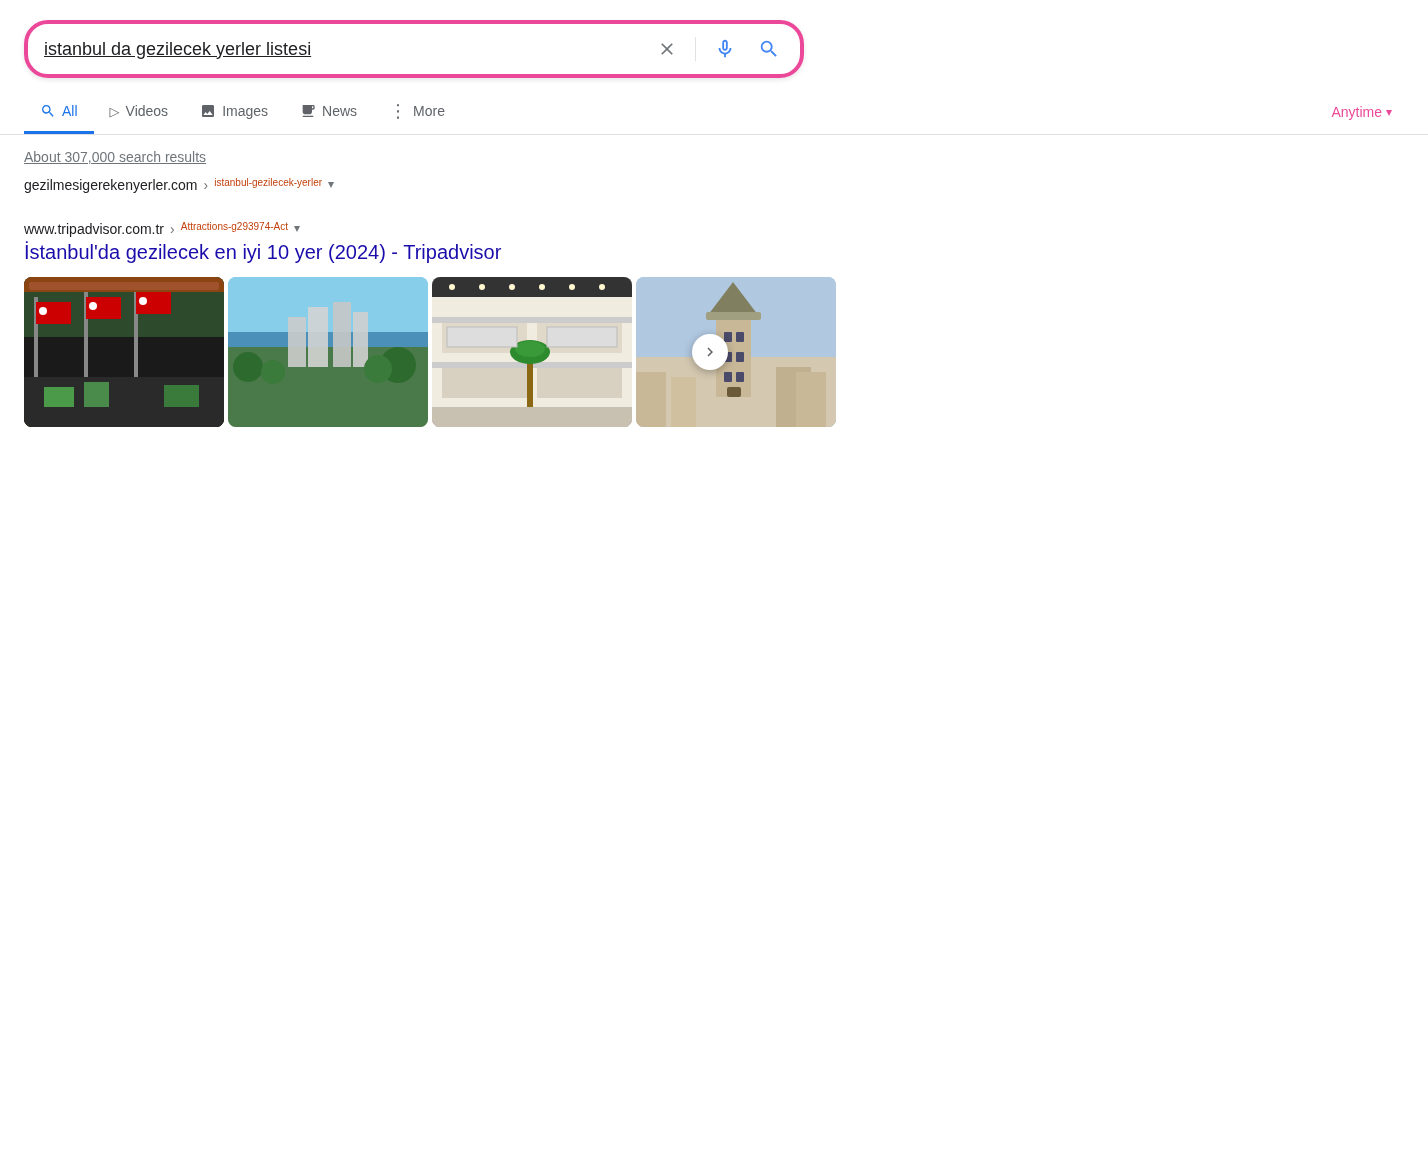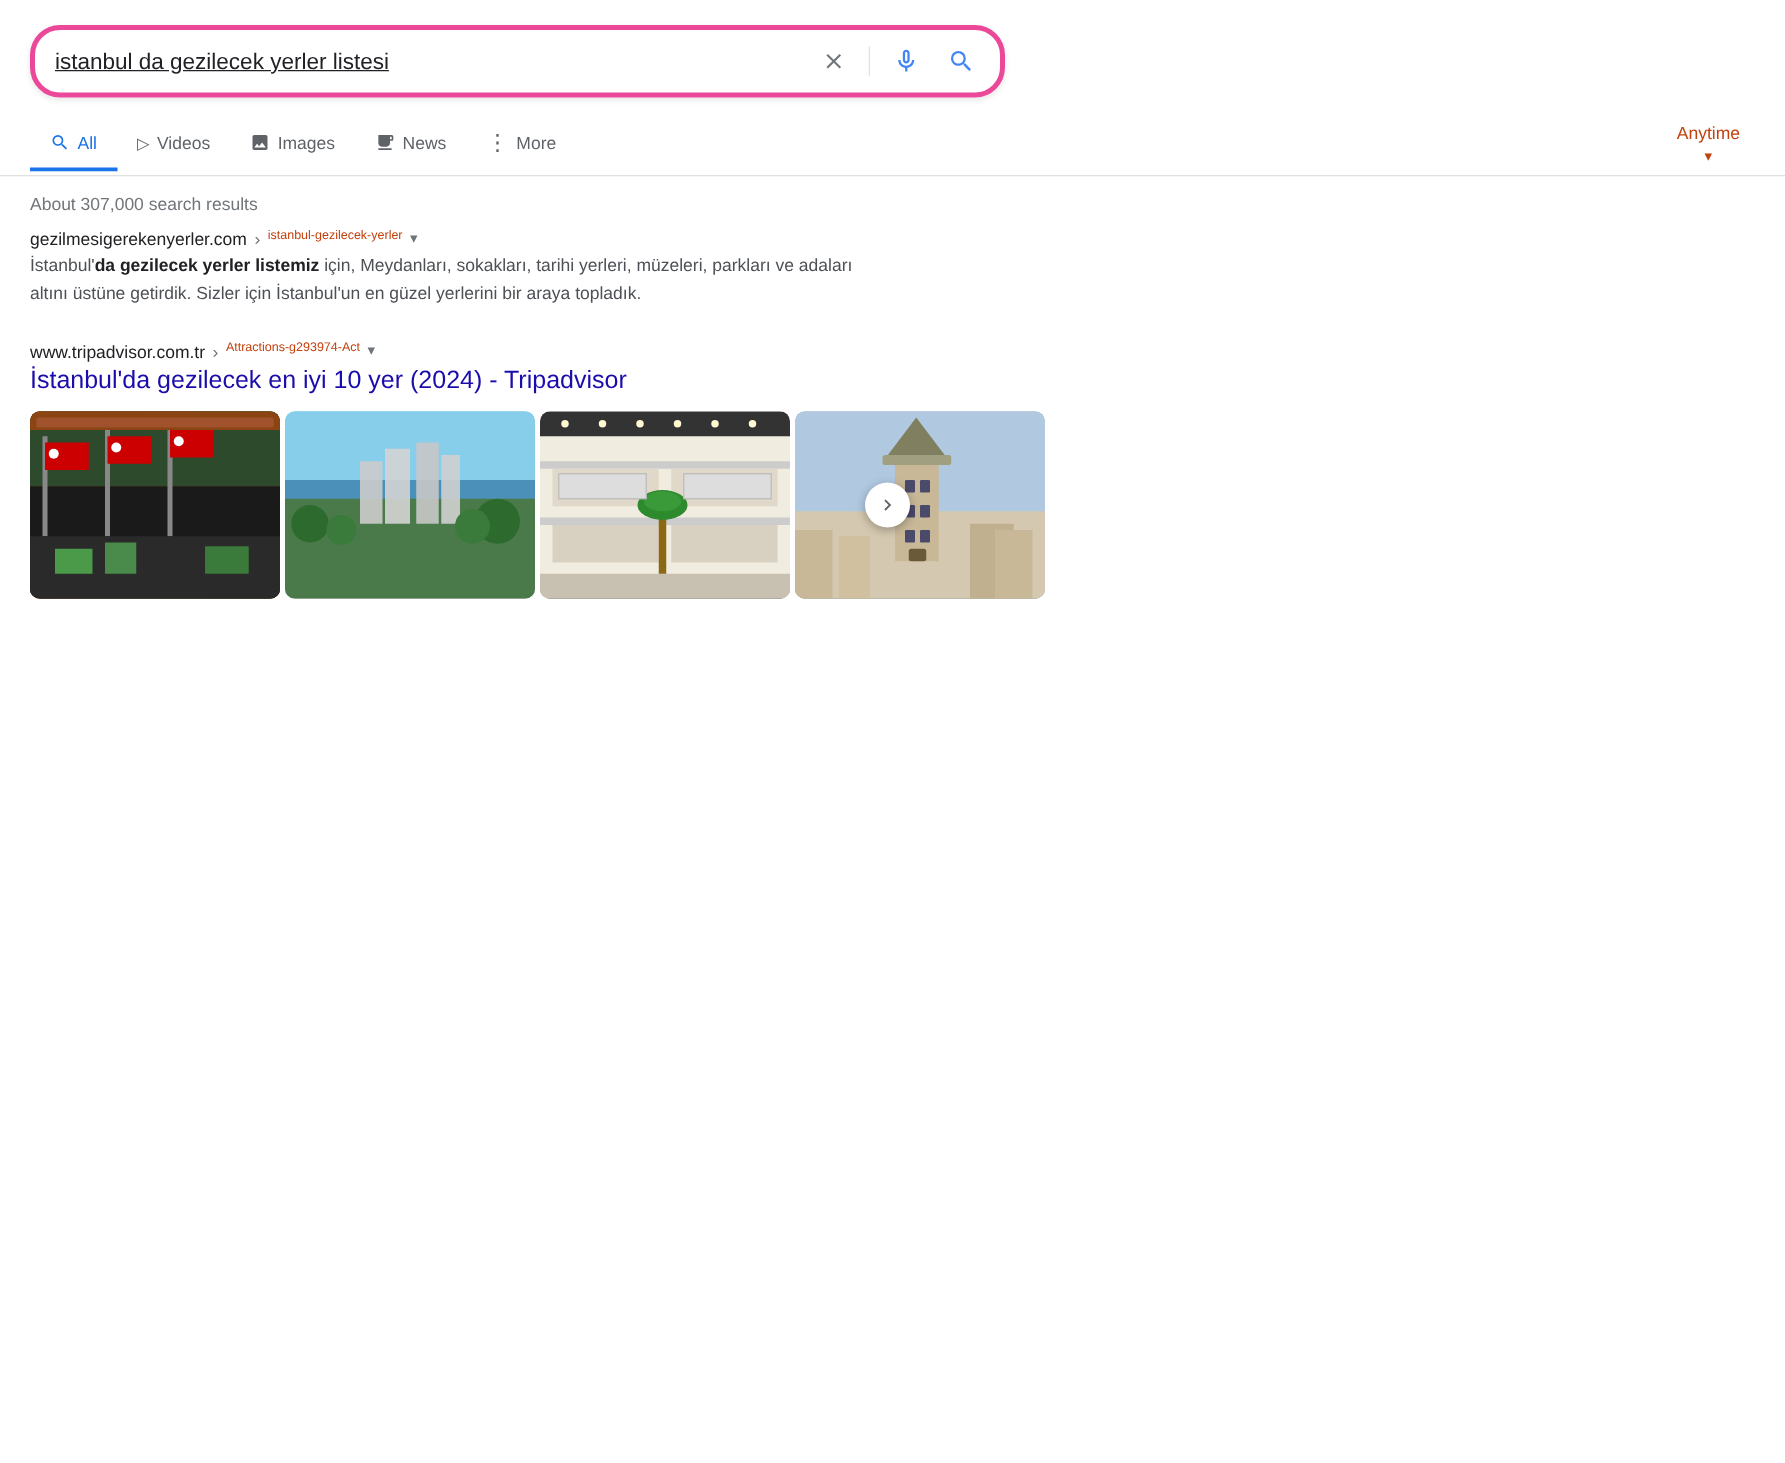--- a/index.html
+++ b/index.html
@@ -91,32 +91,32 @@
       border-bottom: 3px solid #1a73e8;
       font-weight: 500;
     }
 
     .anytime-btn {
       margin-left: auto;
       display: flex;
       align-items: center;
       gap: 4px;
       font-size: 14px;
-      color: #c2410c;
+      color: #ec4899;
       cursor: pointer;
       padding: 8px 12px;
       border: none;
       background: none;
-      flex-direction: column;
     }
 
     .results-count {
       padding: 14px 24px 8px 24px;
       font-size: 14px;
       color: #70757a;
+      text-decoration: underline;
     }
 
     .results-container {
       padding: 4px 24px;
       max-width: 740px;
     }
 
     .result-item {
       margin-bottom: 28px;
     }
@@ -280,23 +280,20 @@
 
 <div class="results-container">
 
   <div class="result-item">
     <div class="result-domain">
       <span class="result-domain-text">gezilmesigerekenyerler.com</span>
       <span style="color:#70757a;">›</span>
       <span class="result-breadcrumb">istanbul-gezilecek-yerler</span>
       <span class="result-dropdown-icon">▾</span>
     </div>
-    <div class="result-snippet">
-      İstanbul'<b>da gezilecek yerler listemiz</b> için, Meydanları, sokakları, tarihi yerleri, müzeleri, parkları ve adaları altını üstüne getirdik. Sizler için İstanbul'un en güzel yerlerini bir araya topladık.
-    </div>
   </div>
 
   <div class="result-item">
     <div class="result-domain">
       <span class="result-domain-text">www.tripadvisor.com.tr</span>
       <span style="color:#70757a;">›</span>
       <span class="result-breadcrumb">Attractions-g293974-Act</span>
       <span class="result-dropdown-icon">▾</span>
     </div>
     <a class="result-title" href="#">İstanbul'da gezilecek en iyi 10 yer (2024) - Tripadvisor</a>

